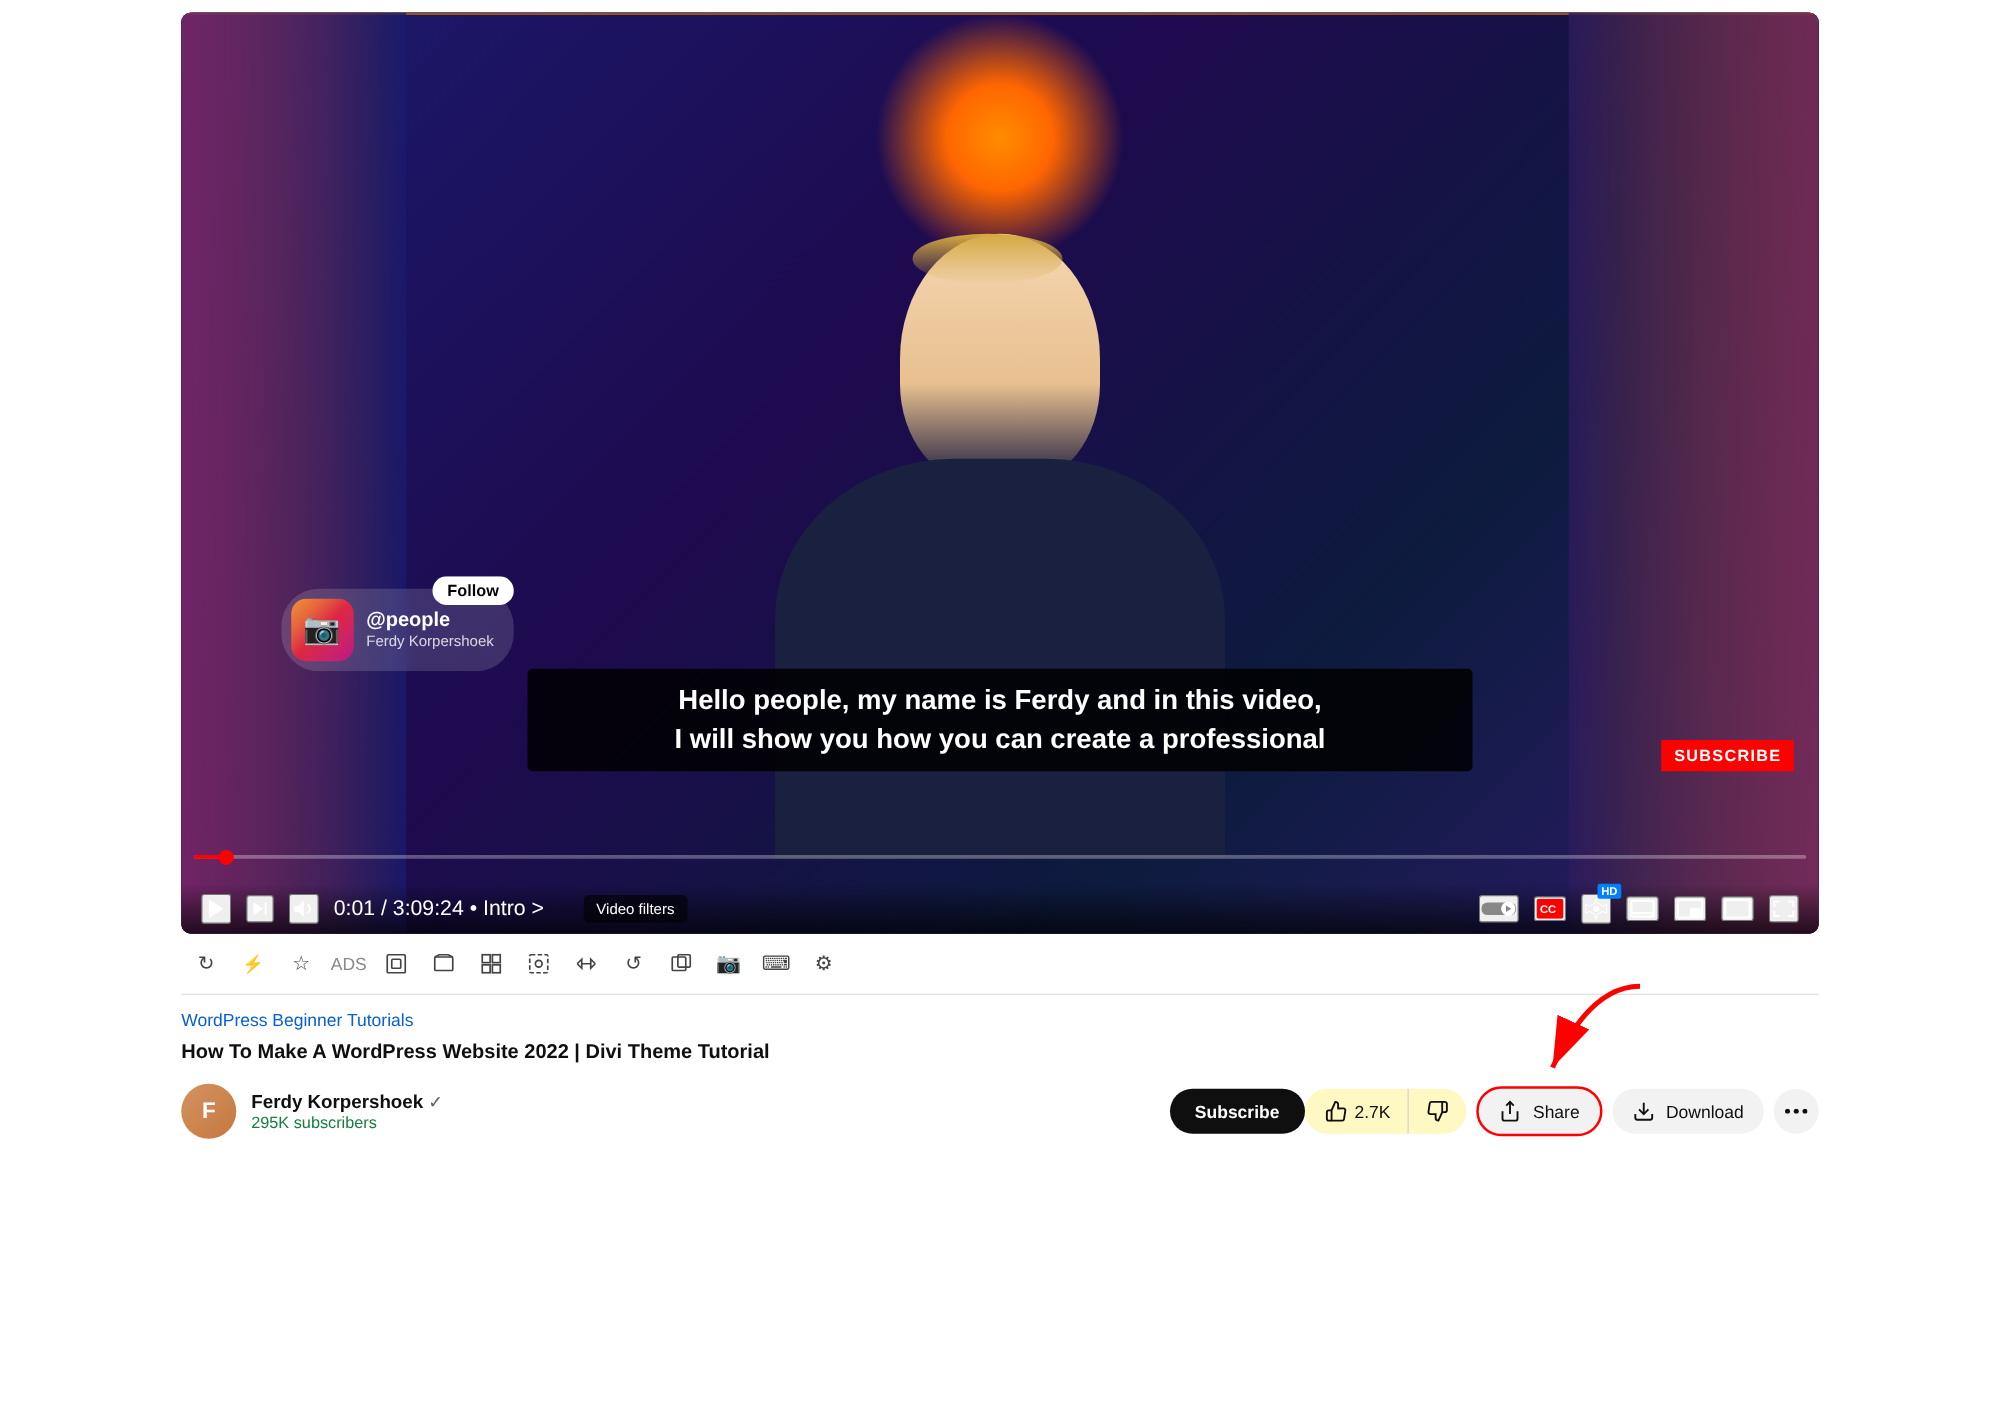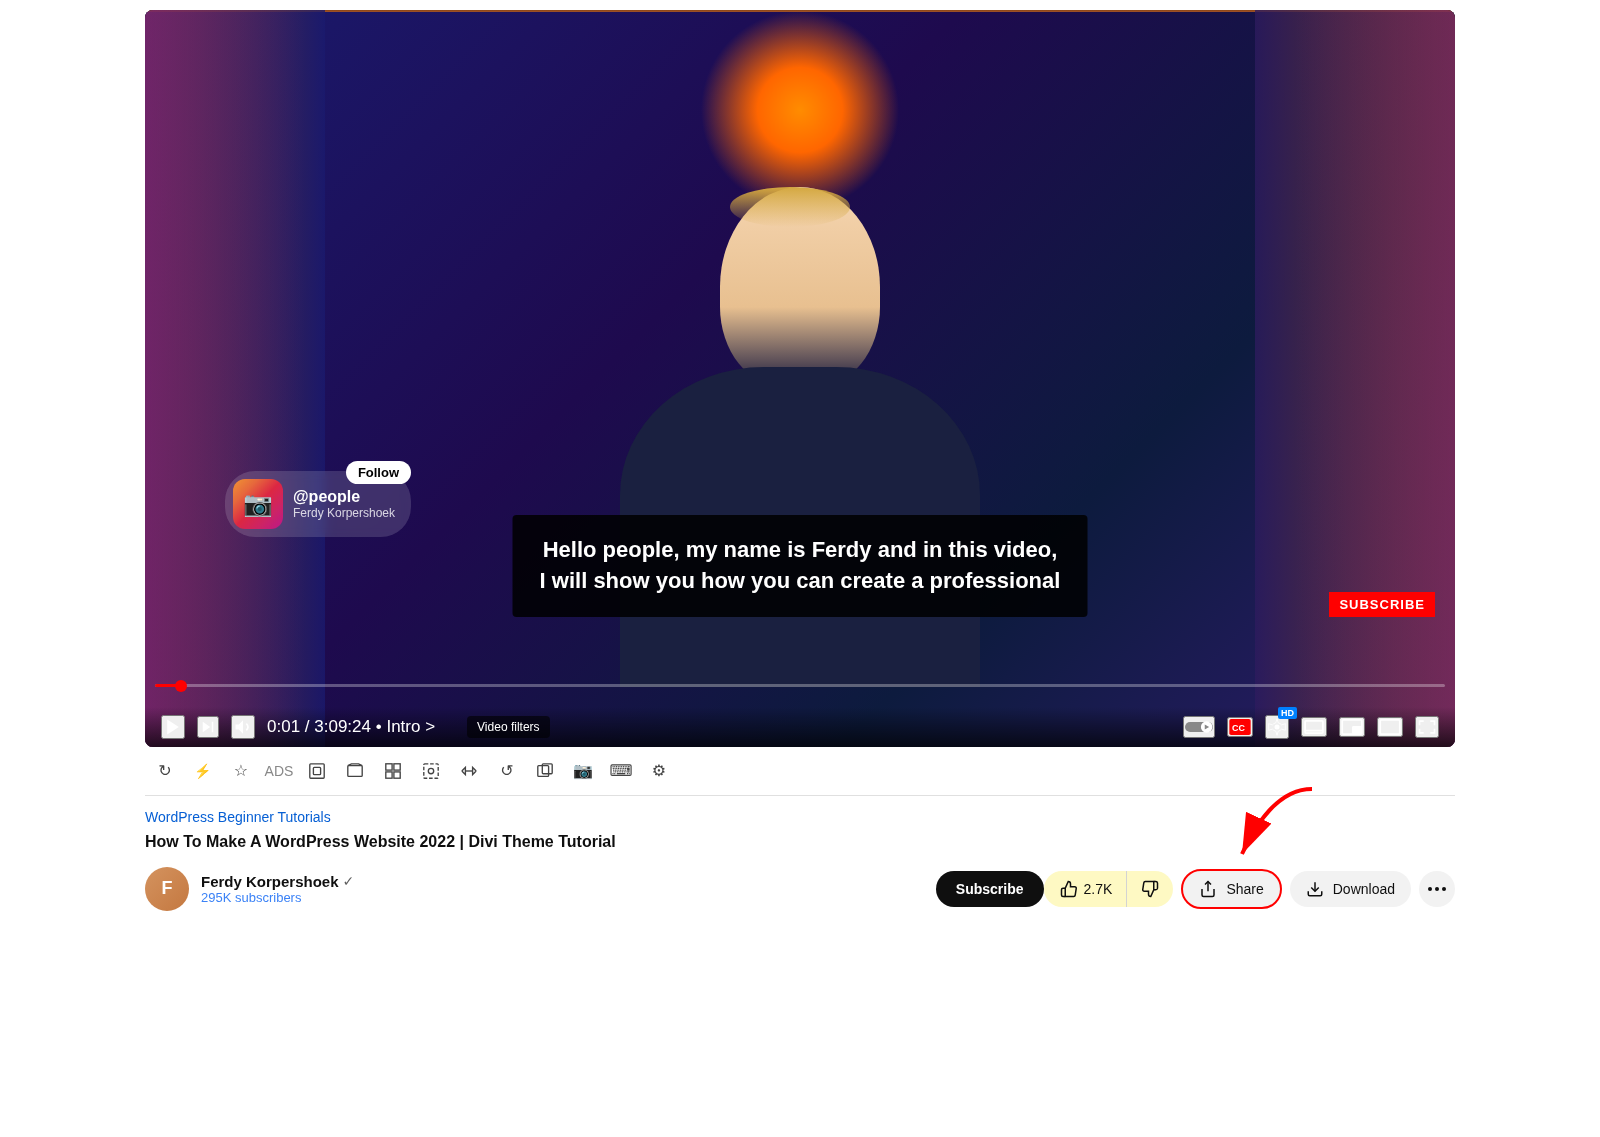--- a/index.html
+++ b/index.html
@@ -63,25 +63,25 @@
     .subtitle-overlay {
       position: absolute;
       bottom: 130px;
       left: 50%;
       transform: translateX(-50%);
       background: rgba(0,0,0,0.85);
       color: #fff;
       font-size: 22px;
       font-weight: 600;
       text-align: center;
-      padding: 20px 20px;
+      padding: 10px 20px;
       border-radius: 4px;
       white-space: nowrap;
       line-height: 1.4;
-      width: 575px;
+      width: 756px;
     }
 
     
     .instagram-overlay {
       position: absolute;
       bottom: 220px;
       left: 100px;
       display: flex;
       align-items: center;
       gap: 10px;
@@ -325,21 +325,21 @@
       color: #0f0f0f;
     }
 
     .verified-icon {
       color: #606060;
       font-size: 14px;
     }
 
     .subscriber-count {
       font-size: 13px;
-      color: #3b82f6;
+      color: #15803d;
     }
 
     .subscribe-btn {
       background: #0f0f0f;
       color: white;
       border: none;
       border-radius: 20px;
       padding: 10px 20px;
       font-size: 14px;
       font-weight: 600;

